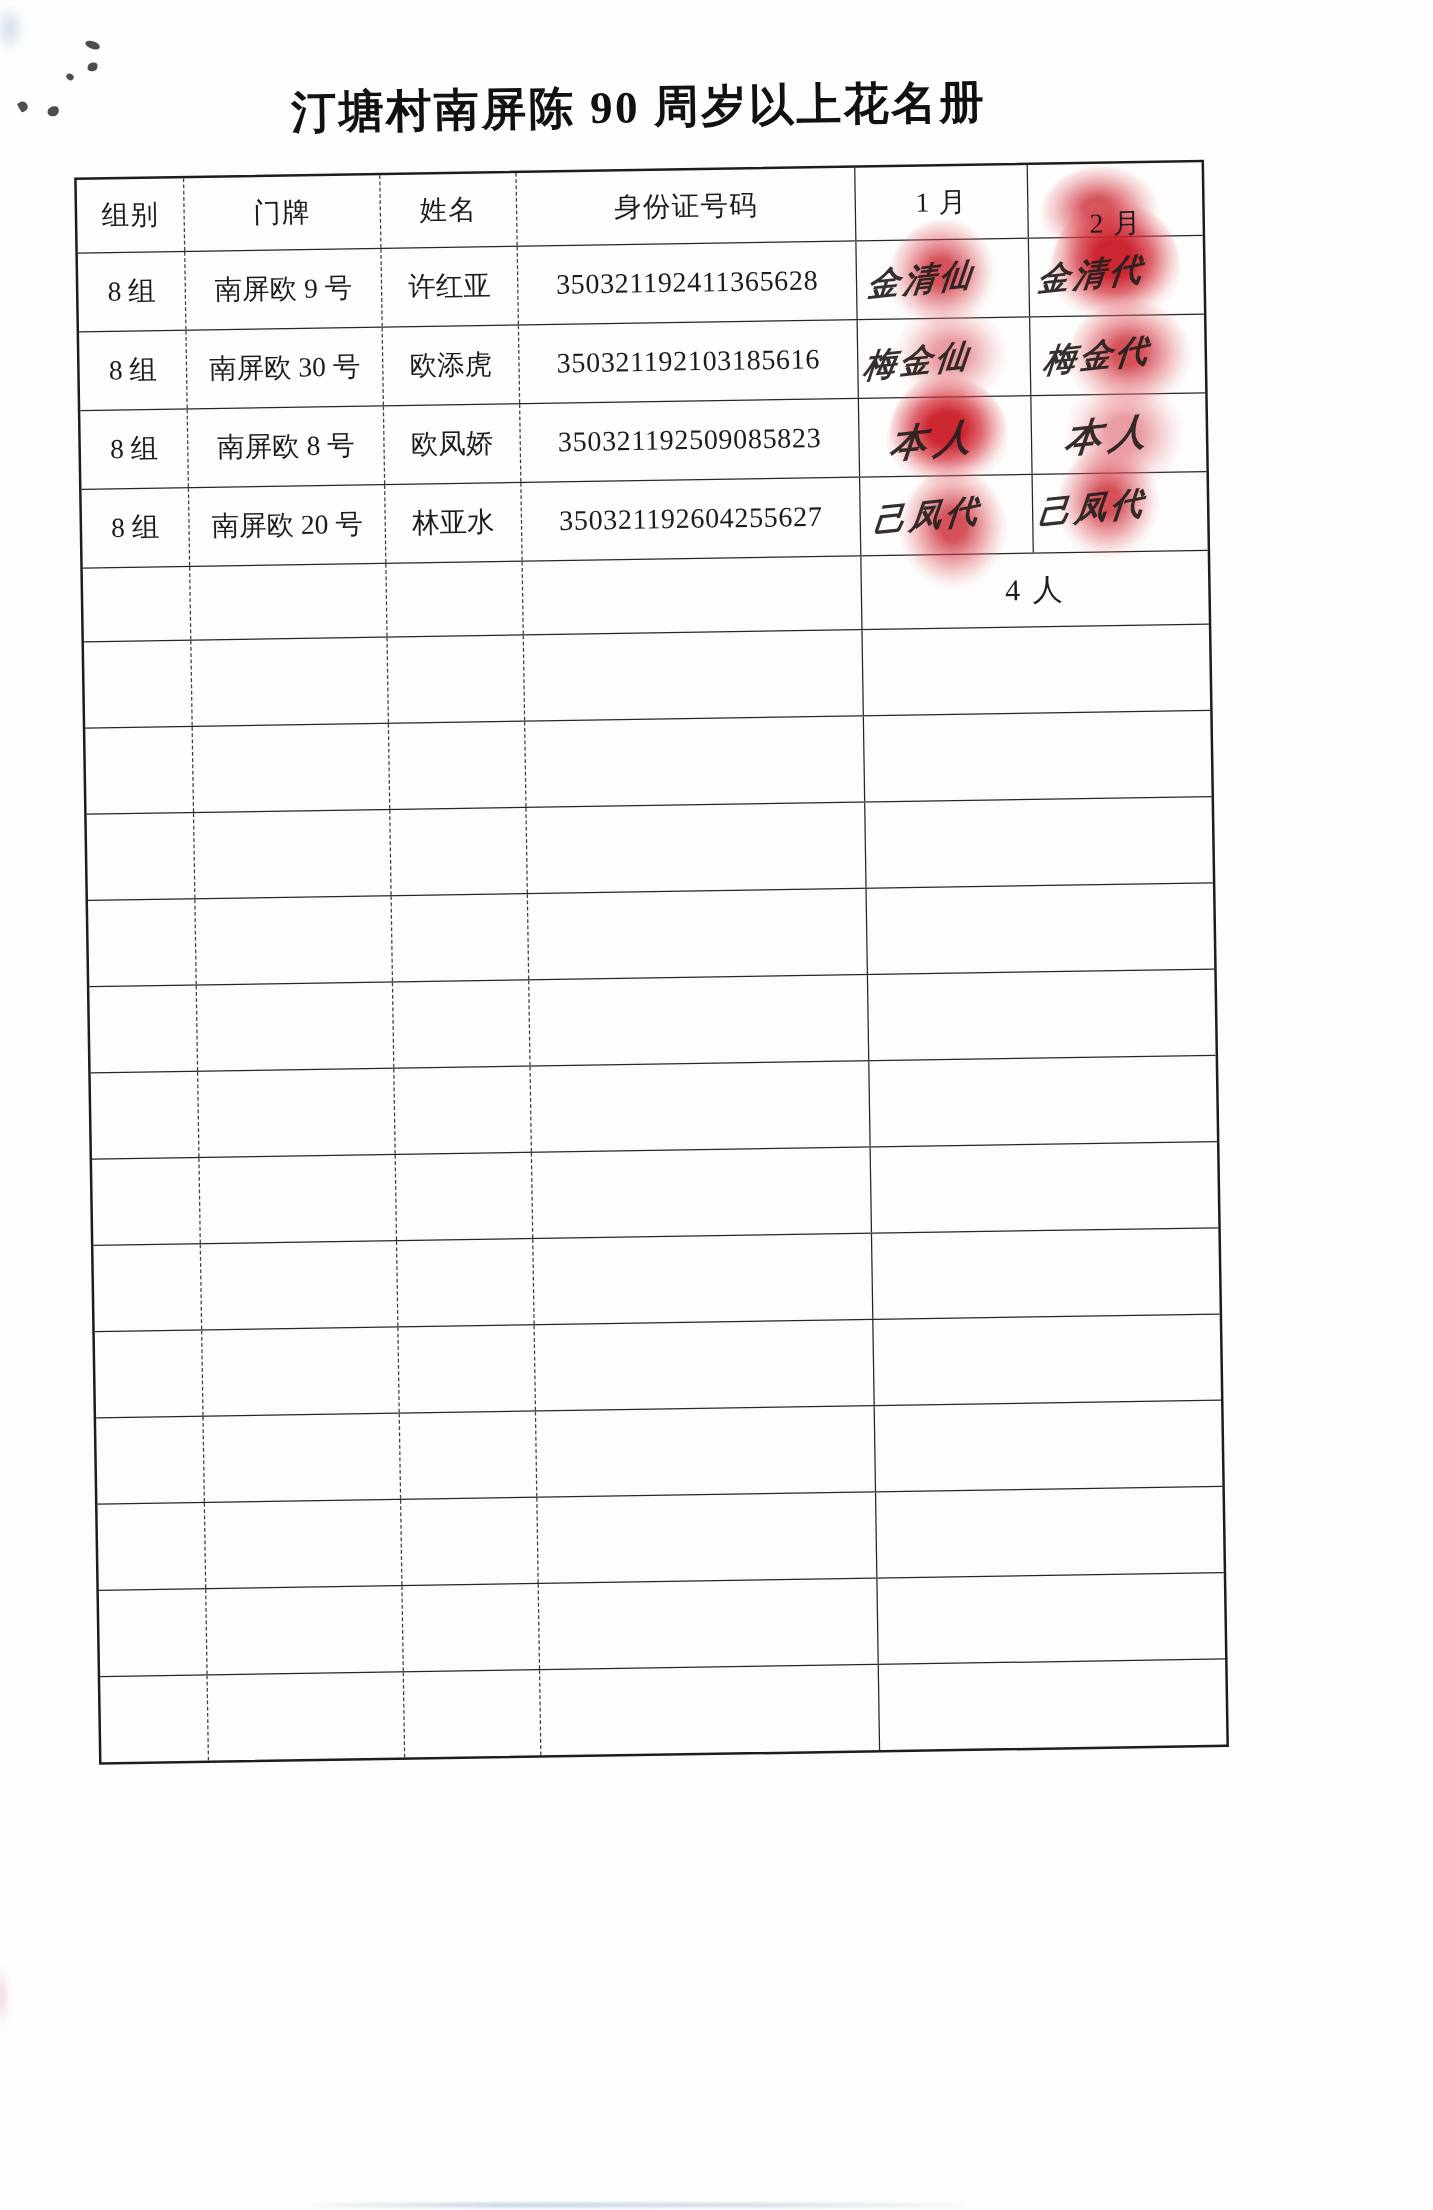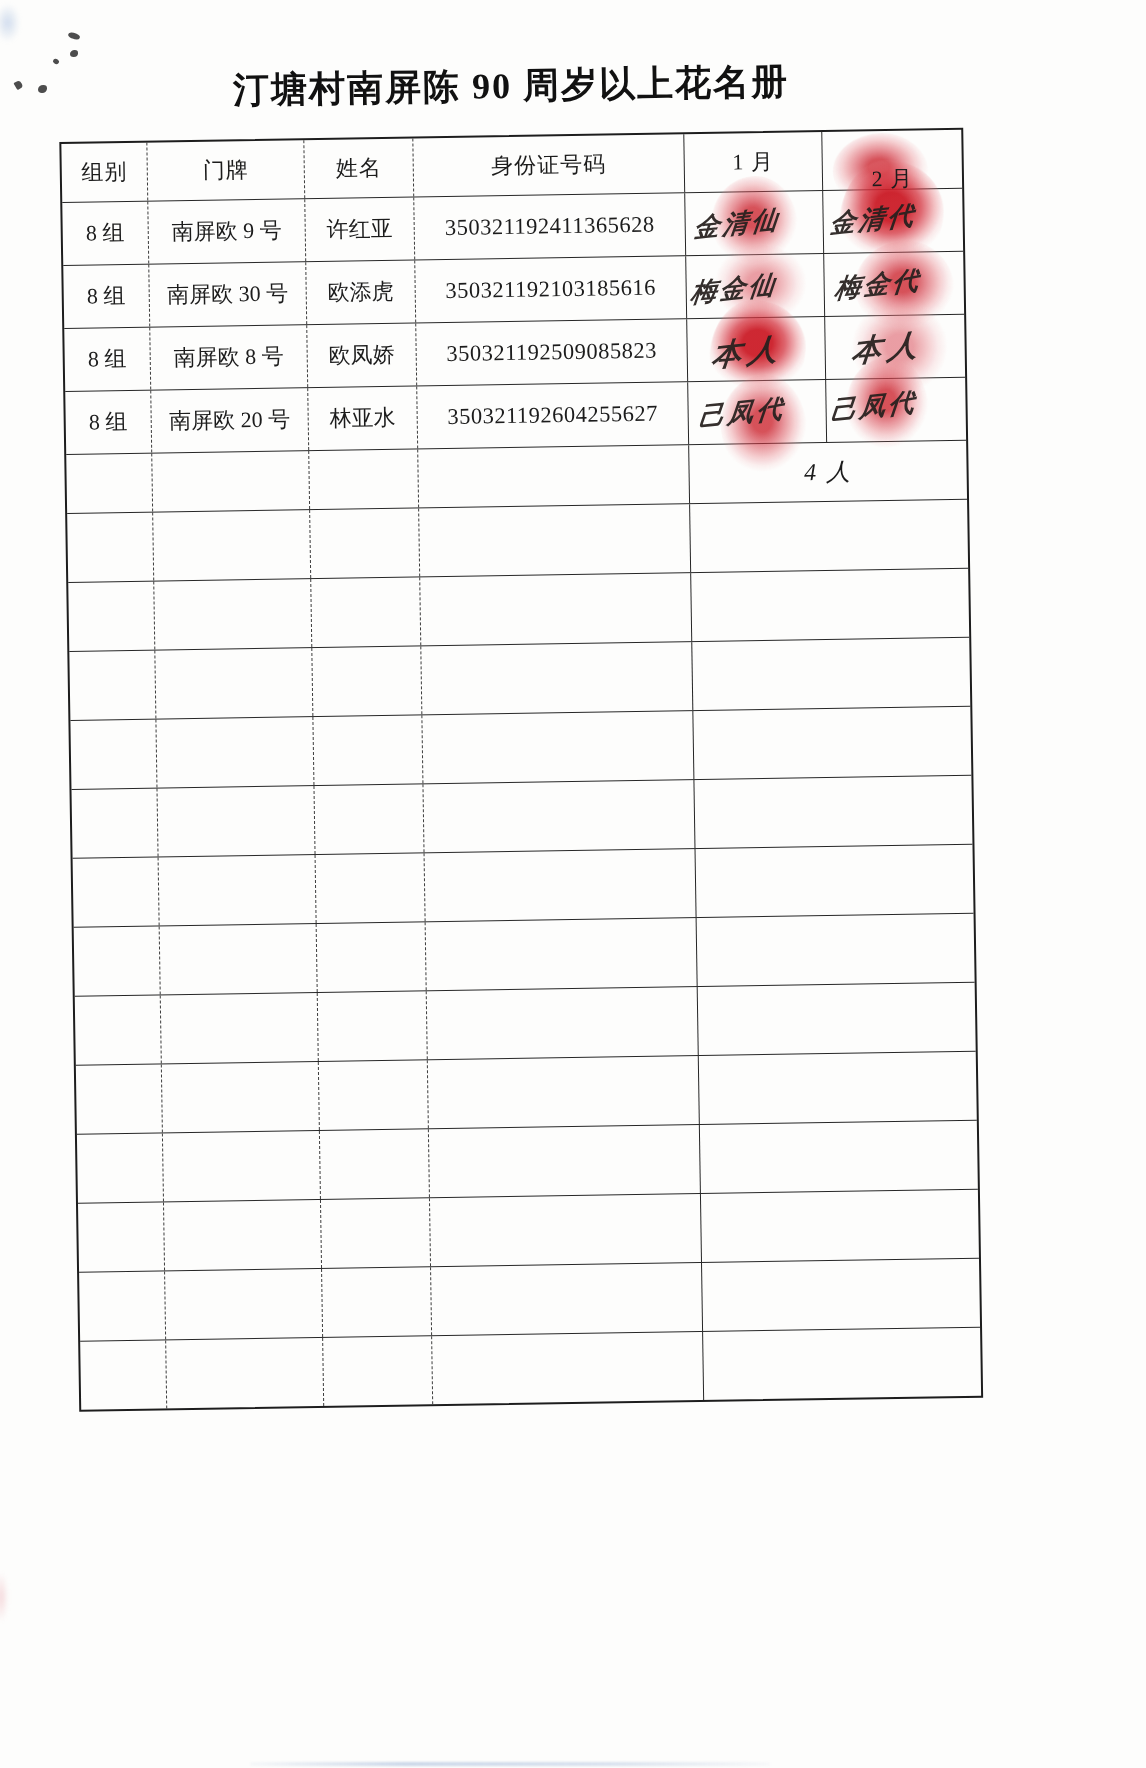--- a/index.html
+++ b/index.html
@@ -58,21 +58,21 @@
   
   .sig{
     position:absolute;z-index:3;white-space:nowrap;
     font-family:"DejaVu Sans","Liberation Sans",sans-serif;
     font-style:italic;font-weight:600;color:#26201e;
     font-size:26px;letter-spacing:3px;
     transform:rotate(-5deg) skewX(-12deg);
     opacity:.93;
   }
   .sig-big{font-size:30px;letter-spacing:6px;}
-  .sum-text{font-size:24px;letter-spacing:2px;z-index:3;font-style:italic;}
+  .sum-text{font-size:24px;letter-spacing:2px;z-index:3;}
   
   .speck{position:absolute;background:#4d4d4d;border-radius:60% 40% 55% 45%;z-index:5;}
   .wisp{
     position:absolute;left:-6px;top:2px;width:34px;height:52px;z-index:5;
     background:radial-gradient(50% 50% at 40% 40%, rgba(140,170,215,.38), transparent 75%);
     filter:blur(2px);
   }
   .pink-smudge{
     position:absolute;left:-4px;top:1565px;width:16px;height:64px;z-index:5;
     background:radial-gradient(60% 50% at 30% 50%, rgba(232,150,160,.35), transparent 80%);

